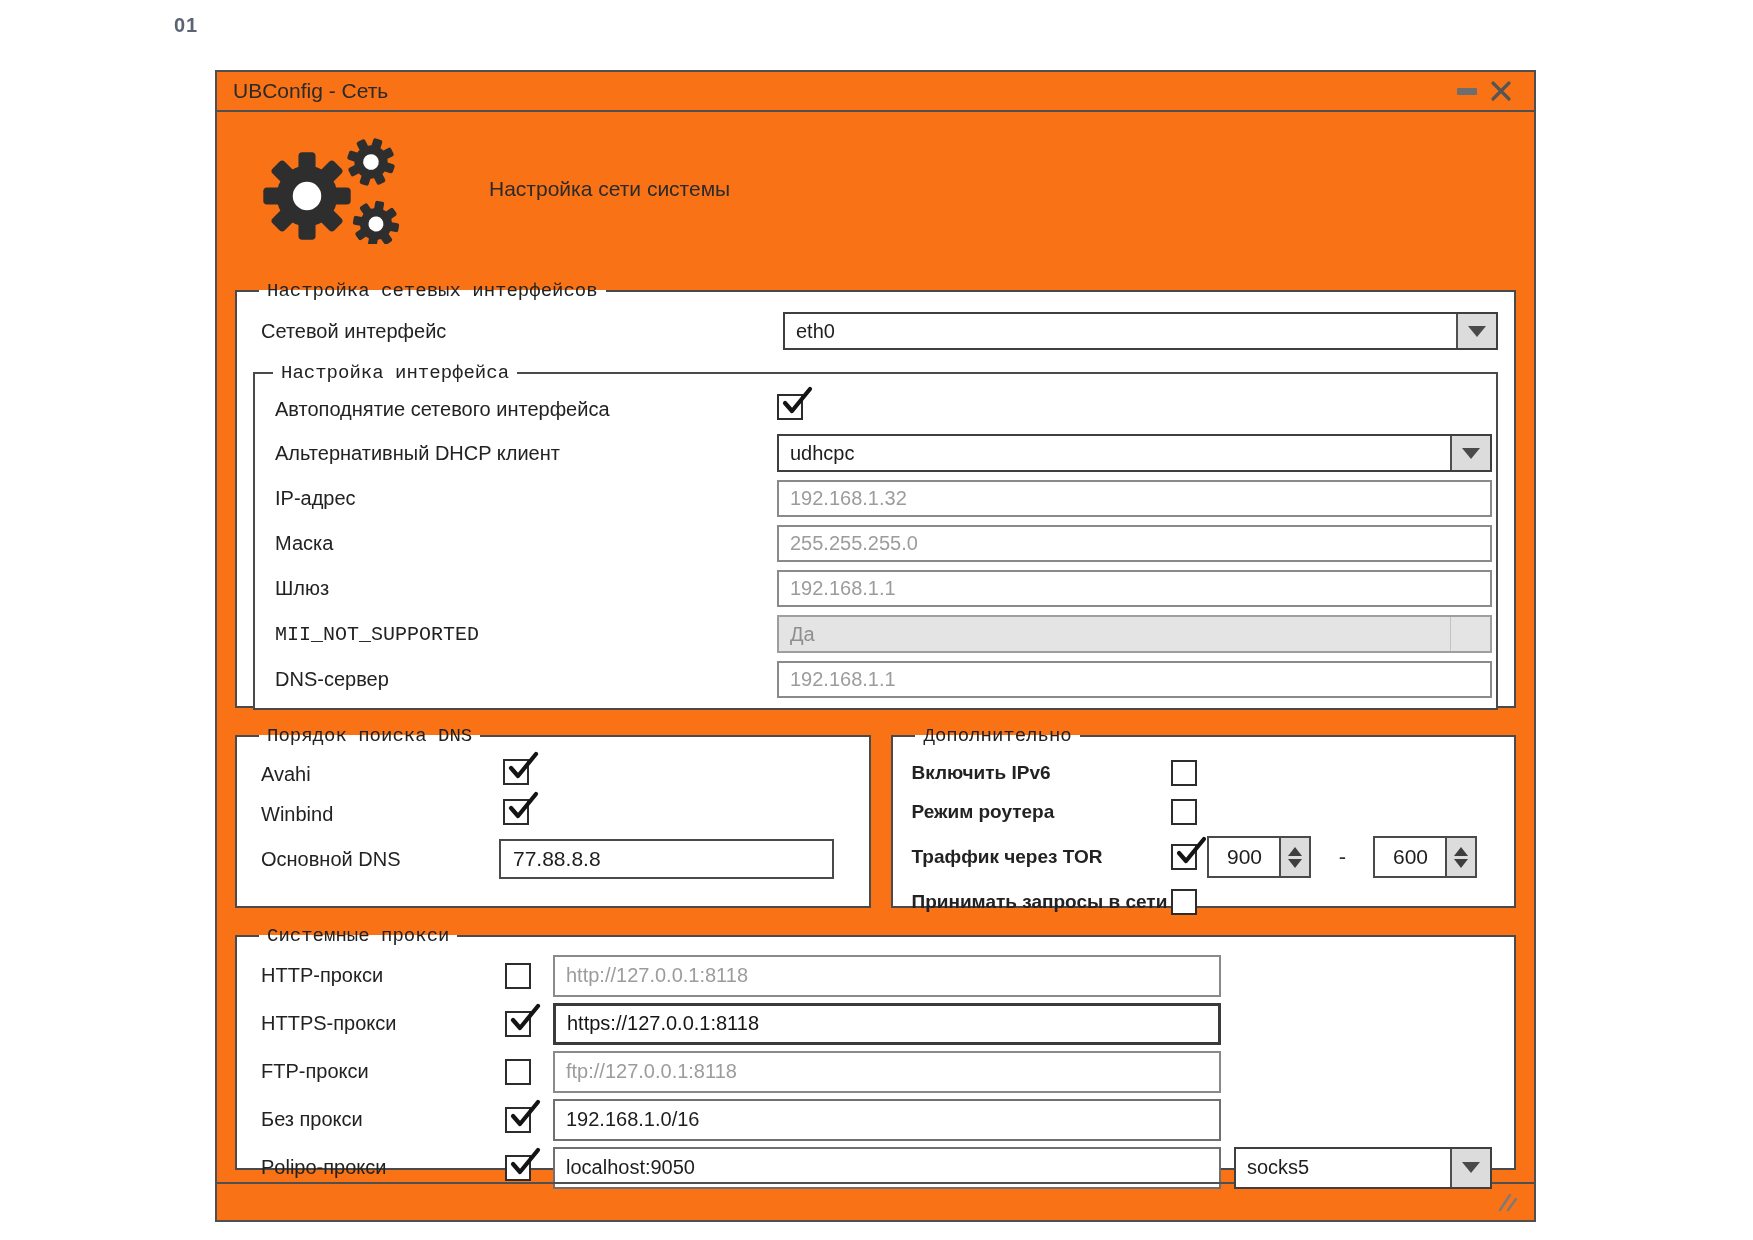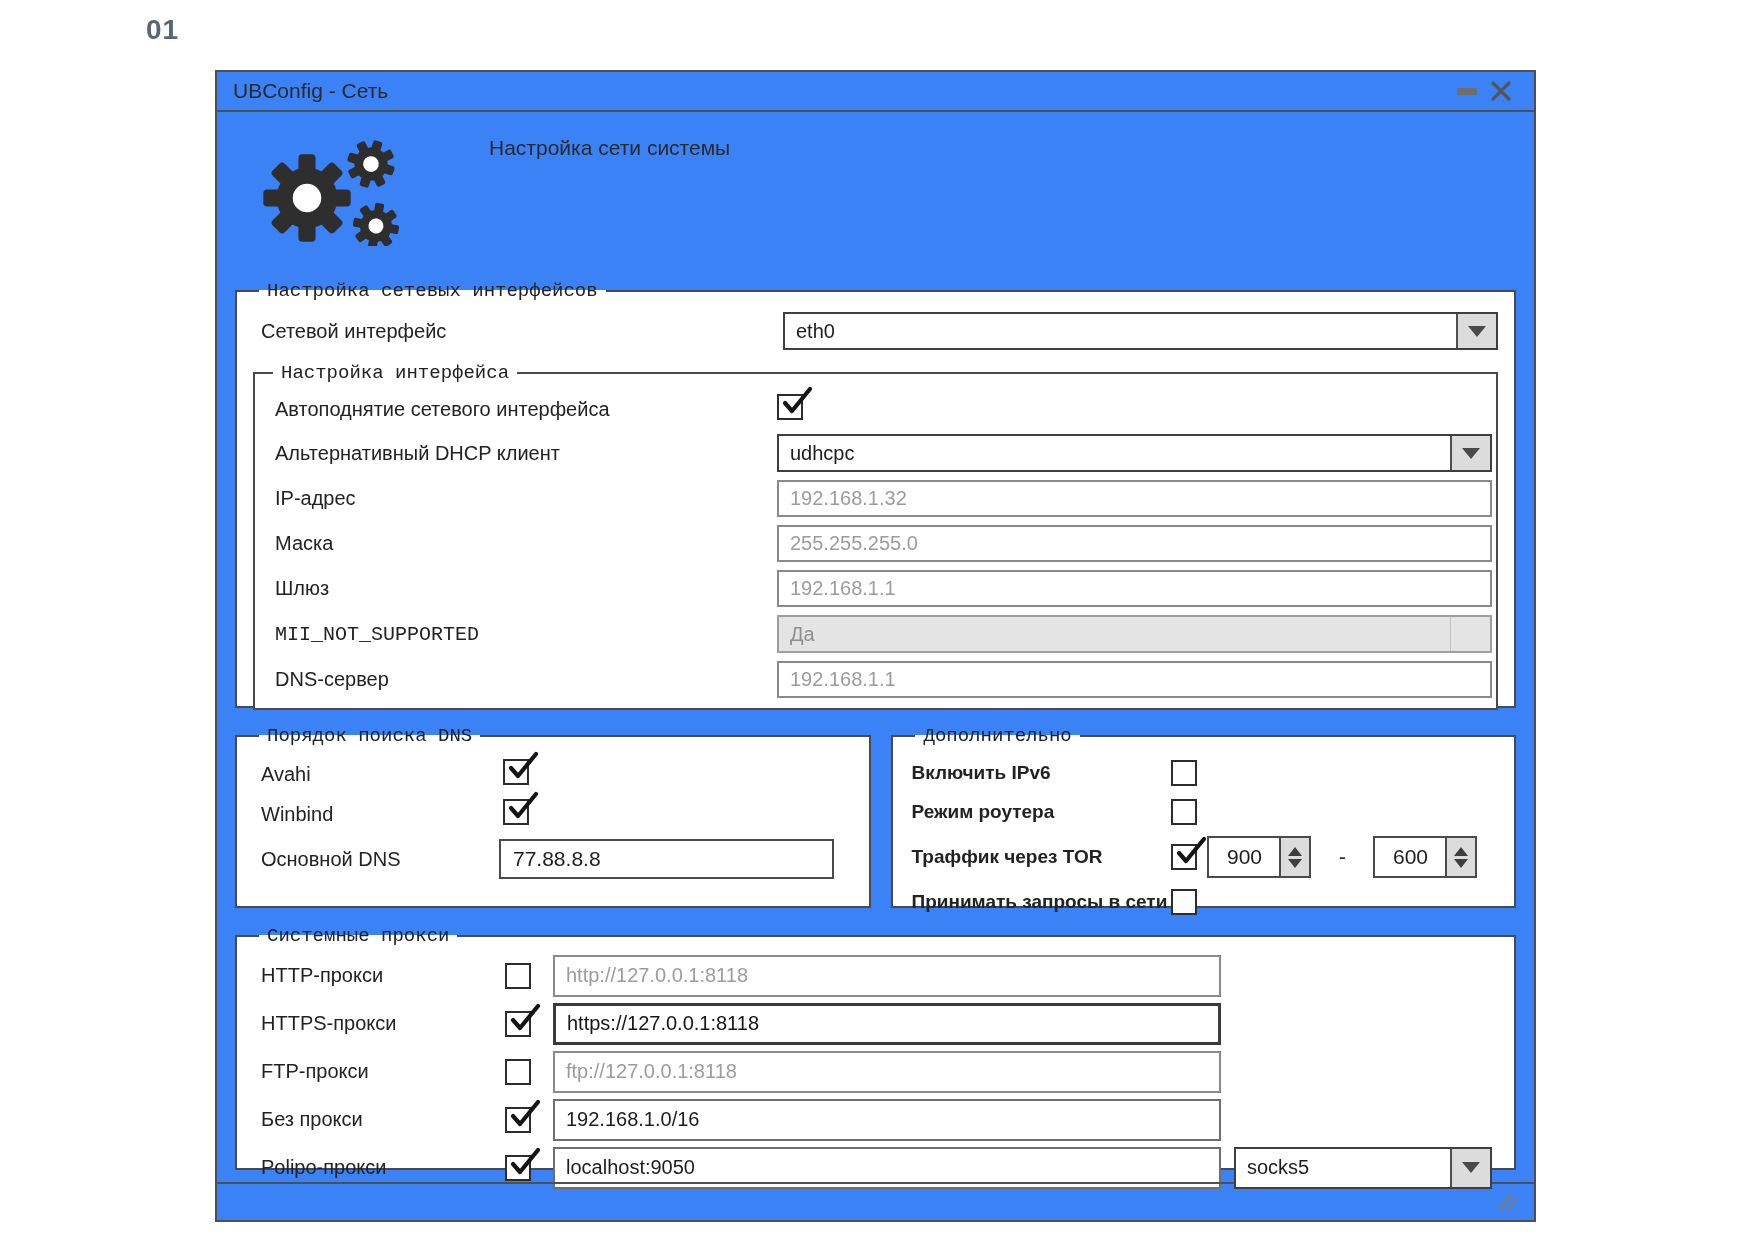--- a/index.html
+++ b/index.html
@@ -1,33 +1,33 @@
 <!DOCTYPE html>
 <html><head>
 <meta charset="utf-8">
 <style>
   * { box-sizing: border-box; margin: 0; padding: 0; }
   html,body { width:1753px; height:1240px; background:#ffffff; overflow:hidden;
               font-family:"Liberation Sans", sans-serif; color:#1e1e1e; }
-  .page-label { position:absolute; left:146px; top:14px; font-size:28px; font-weight:bold;
+  .page-label { position:absolute; left:174px; top:14px; font-size:20px; font-weight:bold;
                 color:#5a6472; letter-spacing:1px; }
 
   .window { position:absolute; left:215px; top:70px; width:1321px; height:1152px;
-            border:2px solid #4f4f4f; background:#3b82f6; display:flex; flex-direction:column; }
+            border:2px solid #4f4f4f; background:#f97316; display:flex; flex-direction:column; }
 
   .titlebar { height:40px; border-bottom:2px solid #4f4f4f; display:flex; align-items:center;
               padding:0 16px; flex:none; }
   .titlebar .title { flex:1; font-size:21px; color:#2a2a2a; }
   .win-btn { display:flex; align-items:center; justify-content:center; width:34px; height:30px; cursor:default; }
   .dash { width:20px; height:7px; background:#6e6e6e; border-radius:1px; }
   .close-x { width:22px; height:22px; }
 
   .win-body { flex:1; padding:0 18px; display:flex; flex-direction:column; min-height:0; }
 
-  .hdr { margin:24px 0 0 24px; height:106px; display:flex; align-items:flex-start; flex:none; }
+  .hdr { margin:24px 0 0 24px; height:106px; display:flex; align-items:center; flex:none; }
   .hdr .subtitle { margin-left:80px; font-size:21px; color:#2a2a2a; }
 
   fieldset { border:2px solid #4a4a4a; padding:2px 16px 10px; background:#fff; min-width:0; }
   legend { font-size:19px; padding:0 8px; margin-left:6px; color:#222;font-family:Liberation Mono, monospace; }
 
   .fs-network { margin-top:38px; height:428px; flex:none; }
   .fs-iface   { margin-top:12px; padding:0 4px 10px 12px; }
 
   .row { display:grid; align-items:center; }
   .fs-network > .row { grid-template-columns: 1fr 715px; margin-top:8px; }

